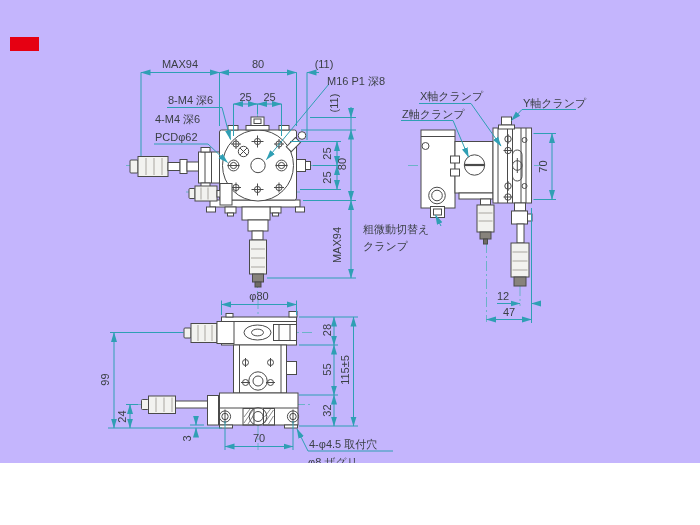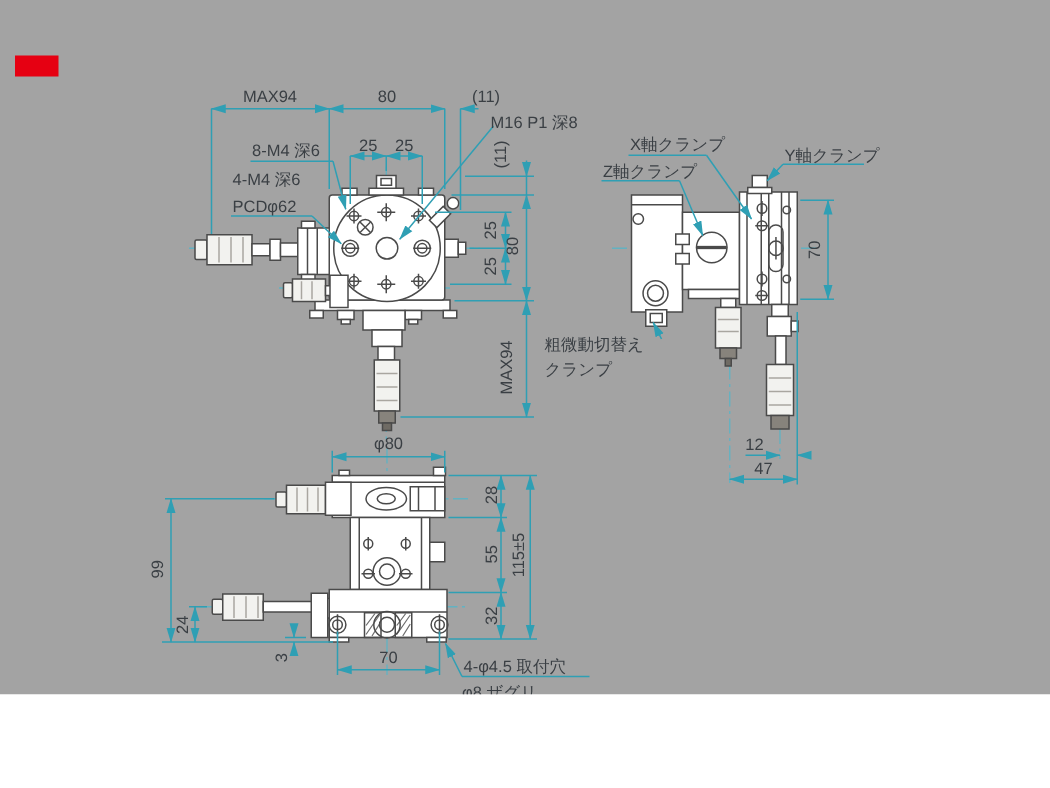--- a/index.html
+++ b/index.html
@@ -1,16 +1,16 @@
 <!DOCTYPE html>
 <html><head>
 <meta charset="utf-8">
 <style>
   html,body{margin:0;padding:0;background:#fff;}
-  #stage{position:relative;width:700px;height:463px;background:#a3a3a3;overflow:hidden;
+  #stage{position:relative;width:700px;height:463px;background:#c4b5fd;overflow:hidden;
          font-family:"Liberation Sans","DejaVu Sans",sans-serif;}
   #red-marker{position:absolute;left:10px;top:37px;width:29px;height:14px;background:#e60012;}
   svg{position:absolute;left:0;top:0;}
   .part{fill:#ffffff;stroke:#4a4a4a;stroke-width:1;}
   .partn{fill:none;stroke:#4a4a4a;stroke-width:1;}
   .partg{fill:#f2f2ef;stroke:#4a4a4a;stroke-width:1;}
   .dark{fill:#87837c;stroke:#4a4a4a;stroke-width:1;}
   .darker{fill:#6f6b64;stroke:#4a4a4a;stroke-width:1;}
   .knurl{stroke:#a9a6a0;stroke-width:1;}
   .dim{stroke:#2f9fb4;stroke-width:1;fill:none;}

